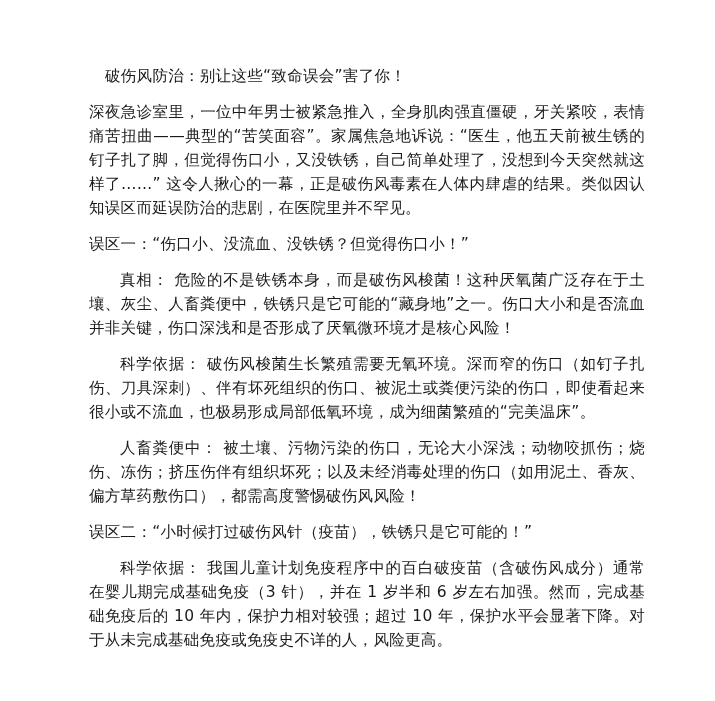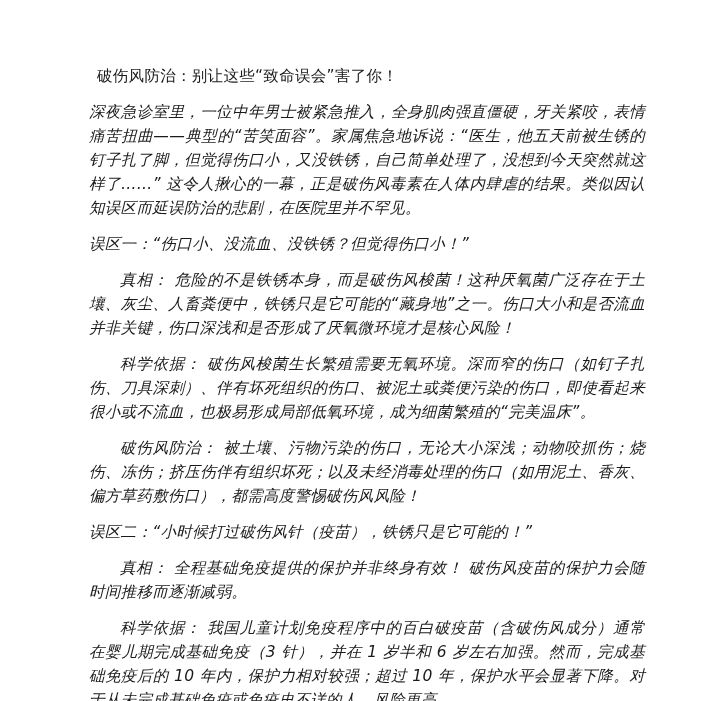--- a/index.html
+++ b/index.html
@@ -5,34 +5,33 @@
     html, body { margin: 0; padding: 0; background: #ffffff; }
     body {
       width: 715px; height: 701px; overflow: hidden;
       font-family: "DejaVu Sans", "Liberation Sans", sans-serif;
       color: #1a1a1a;
     }
     .page {
       position: absolute; left: 89px; top: 64px; width: 556px;
       font-size: 15.5px; line-height: 24px; letter-spacing: 0.3px;
     }
-    .title { margin: 0 0 12px 0; padding-left: 8px; }
-    p { margin: 0 0 12px 0; text-align: justify; font-style: italic; }
+    .title { margin: 0 0 12px 8px; padding-left: 8px; }
+    p { margin: 0 0 12px 0; text-align: justify; }
     p.indent { text-indent: 2em; }
     .label { }
   </style>
 </head>
 <body>
 
 <div class="page">
   <div class="title">破伤风防治：别让这些“致命误会”害了你！</div>
 
   <p>深夜急诊室里，一位中年男士被紧急推入，全身肌肉强直僵硬，牙关紧咬，表情痛苦扭曲——典型的“苦笑面容”。家属焦急地诉说：“医生，他五天前被生锈的钉子扎了脚，但觉得伤口小，又没铁锈，自己简单处理了，没想到今天突然就这样了……” 这令人揪心的一幕，正是破伤风毒素在人体内肆虐的结果。类似因认知误区而延误防治的悲剧，在医院里并不罕见。</p>
 
   <p>误区一：“伤口小、没流血、没铁锈？但觉得伤口小！”</p>
   <p class="indent"><span class="label">真相：</span><span> 危险的不是铁锈本身，而是破伤风梭菌！这种厌氧菌广泛存在于土壤、灰尘、人畜粪便中，铁锈只是它可能的“藏身地”之一。伤口大小和是否流血并非关键，伤口深浅和是否形成了厌氧微环境才是核心风险！</span></p>
   <p class="indent"><span class="label">科学依据：</span><span> 破伤风梭菌生长繁殖需要无氧环境。深而窄的伤口（如钉子扎伤、刀具深刺）、伴有坏死组织的伤口、被泥土或粪便污染的伤口，即使看起来很小或不流血，也极易形成局部低氧环境，成为细菌繁殖的“完美温床”。</span></p>
-  <p class="indent"><span class="label">破伤风防治：</span><span> 被土壤、污物污染的伤口，无论大小深浅；动物咬抓伤；烧伤、冻伤；挤压伤伴有组织坏死；以及未经消毒处理的伤口（如用泥土、香灰、偏方草药敷伤口），都需高度警惕破伤风风险！</span></p>
+  <p class="indent"><span class="label">人畜粪便中：</span><span> 被土壤、污物污染的伤口，无论大小深浅；动物咬抓伤；烧伤、冻伤；挤压伤伴有组织坏死；以及未经消毒处理的伤口（如用泥土、香灰、偏方草药敷伤口），都需高度警惕破伤风风险！</span></p>
 
   <p>误区二：“小时候打过破伤风针（疫苗），铁锈只是它可能的！”</p>
-  <p class="indent"><span class="label">真相：</span><span> 全程基础免疫提供的保护并非终身有效！ 破伤风疫苗的保护力会随时间推移而逐渐减弱。</span></p>
   <p class="indent"><span class="label">科学依据：</span><span> 我国儿童计划免疫程序中的百白破疫苗（含破伤风成分）通常在婴儿期完成基础免疫（3 针），并在 1 岁半和 6 岁左右加强。然而，完成基础免疫后的 10 年内，保护力相对较强；超过 10 年，保护水平会显著下降。对于从未完成基础免疫或免疫史不详的人，风险更高。</span></p>
 </div>
 
 </body></html>

